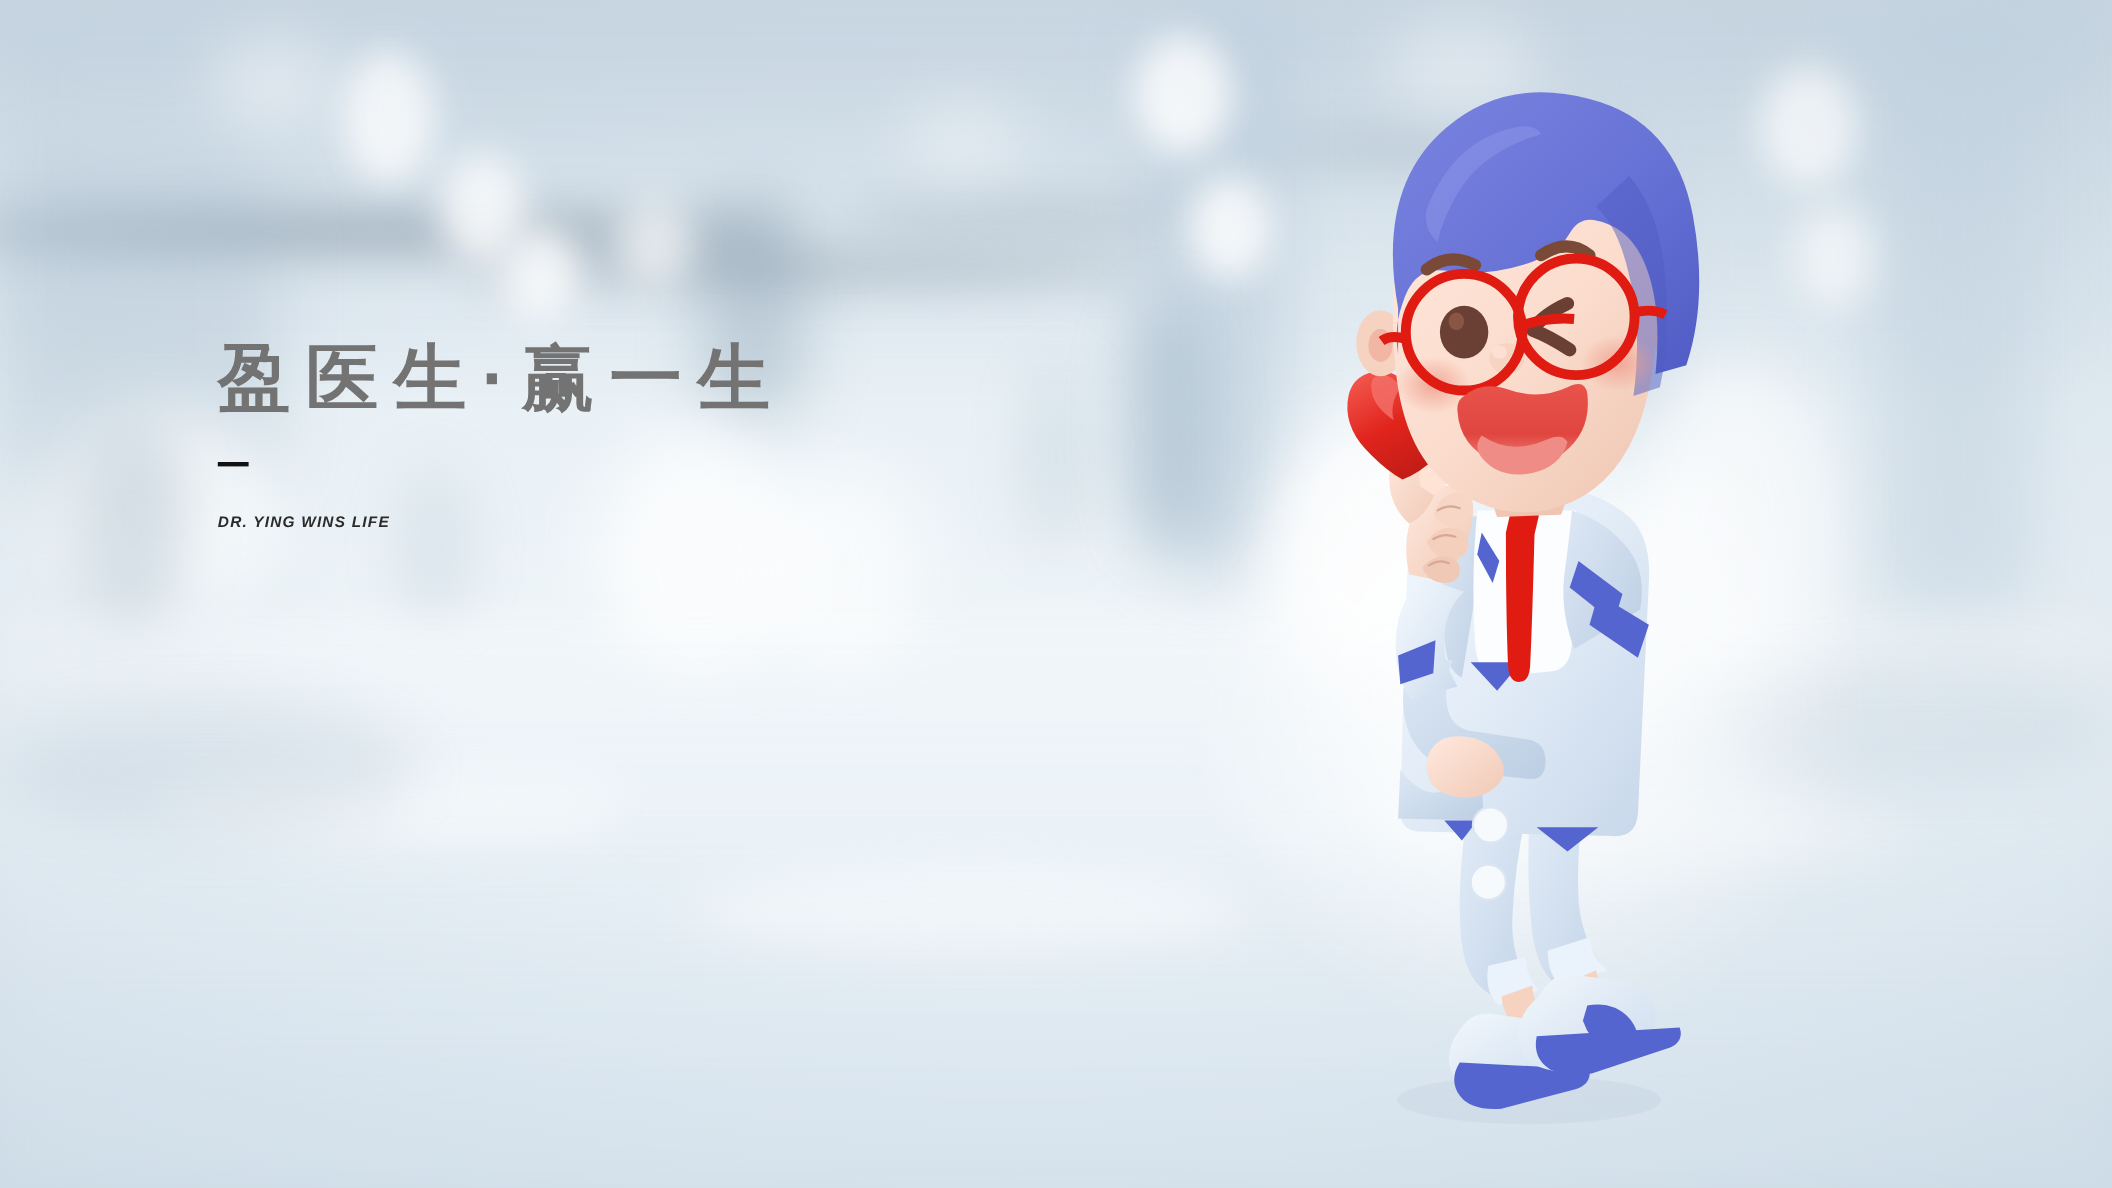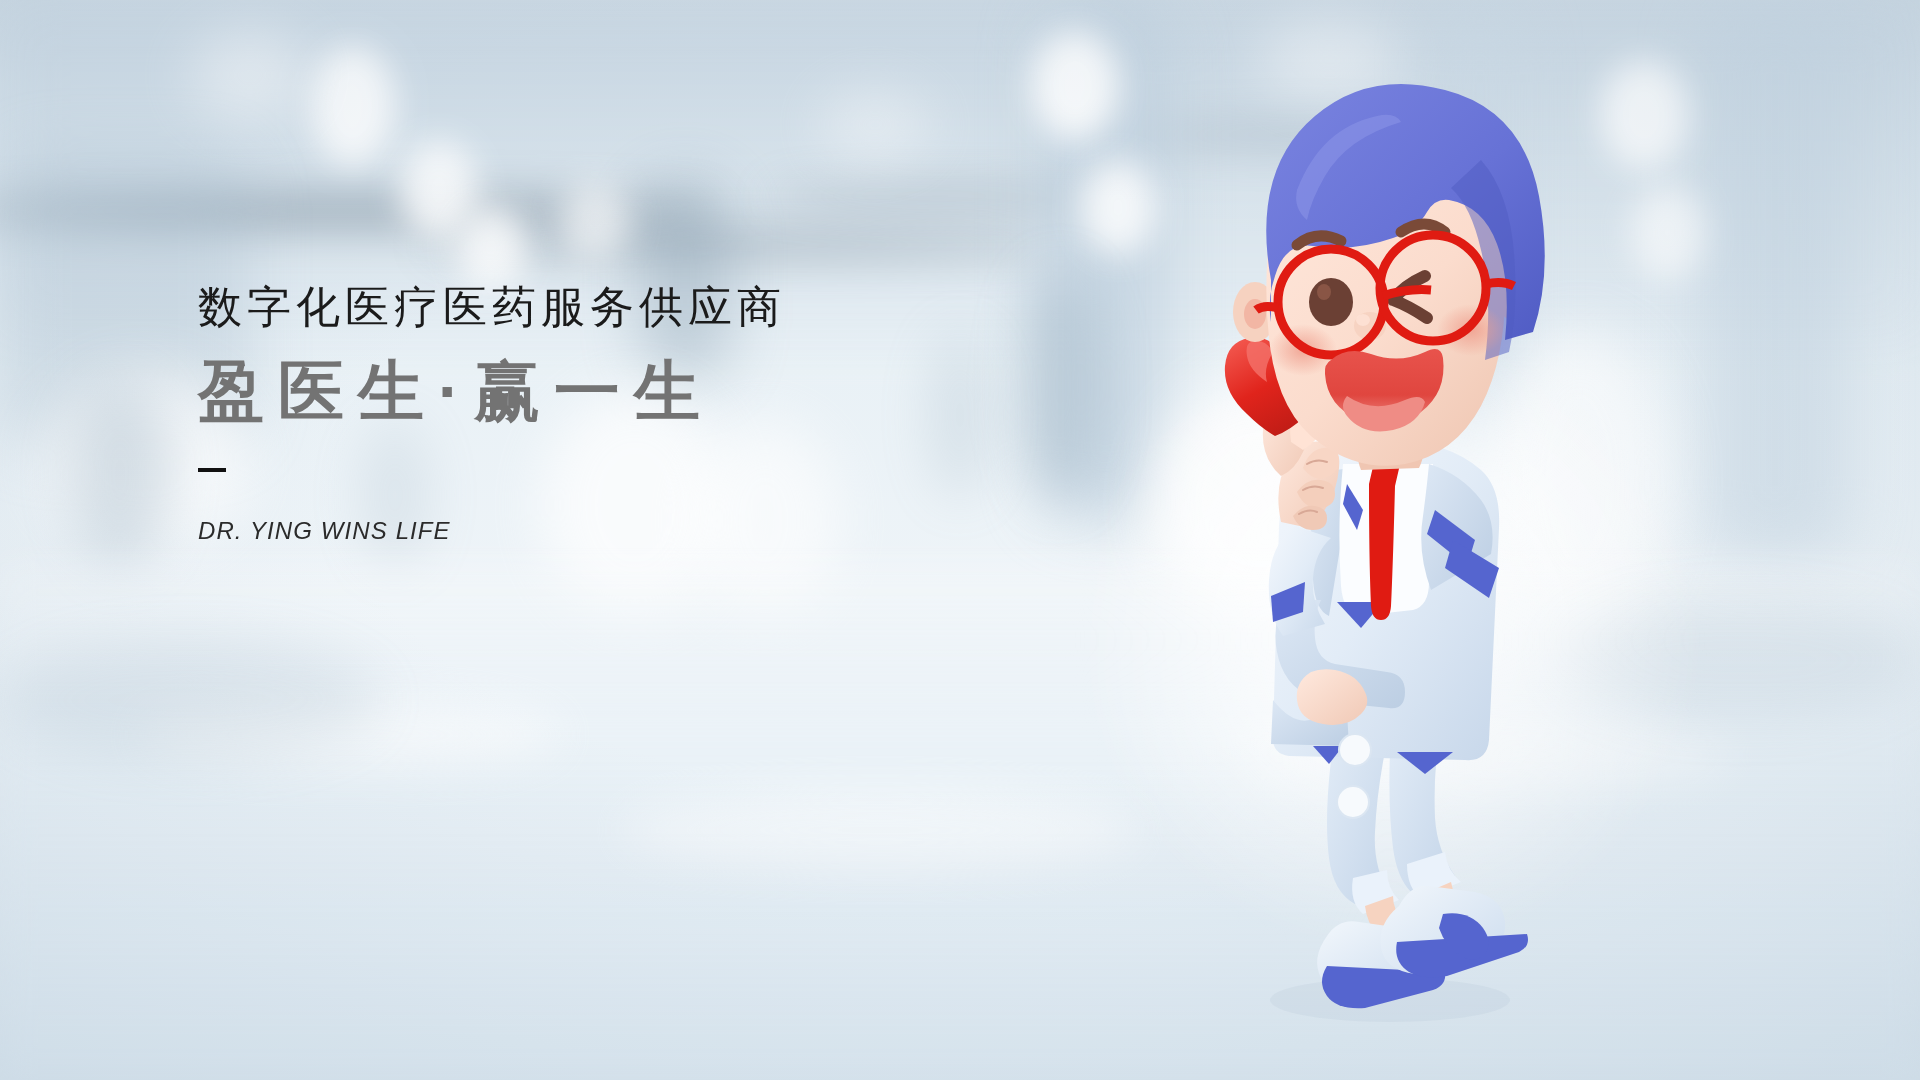--- a/index.html
+++ b/index.html
@@ -59,21 +59,21 @@
   }
   .tagline-cn{
     margin-top:24px;
     font-size:66px;letter-spacing:14px;color:#737373;font-weight:700;line-height:1.1;
     font-family:"Liberation Sans","DejaVu Sans",sans-serif;
     white-space:nowrap;
   }
   .divider{margin-top:40px;width:28px;height:4px;background:#111111;}
   .sub-en{margin-top:38px;}
   .sub-en div{
-    font-size:24px;font-style:italic;font-weight:400;letter-spacing:1.1px;
+    font-size:14px;font-style:italic;font-weight:700;letter-spacing:1.1px;
     color:#2b2b2b;line-height:1.75;white-space:nowrap;
   }
 
   
   .mascot{position:absolute;left:1185px;top:40px;width:420px;height:1010px;}
   .mascot svg{display:block;width:100%;height:100%;}
 </style>
 </head>
 <body>
 
@@ -121,21 +121,20 @@
     <div class="floor-streak" style="left:620px;top:790px;width:520px;height:80px;opacity:.45;"></div>
     <div class="floor-streak" style="left:1250px;top:720px;width:480px;height:70px;opacity:.5;"></div>
     <div class="floor-dark" style="left:0px;top:640px;width:380px;height:120px;opacity:.16;"></div>
     <div class="floor-dark" style="left:1560px;top:600px;width:360px;height:120px;opacity:.14;"></div>
 
     <div class="glow-center"></div>
     <div class="vignette"></div>
   </div>
 
   <div class="copy">
-    <div class="headline-cn">数字化医疗医药服务供应商</div>
     <div class="tagline-cn">盈医生·赢一生</div>
     <div class="divider"></div>
     <div class="sub-en">
       <div>DR. YING WINS LIFE</div>
     </div>
   </div>
 
   <div class="mascot">
     <svg viewBox="0 0 420 1010" xmlns="http://www.w3.org/2000/svg">
       <defs>

